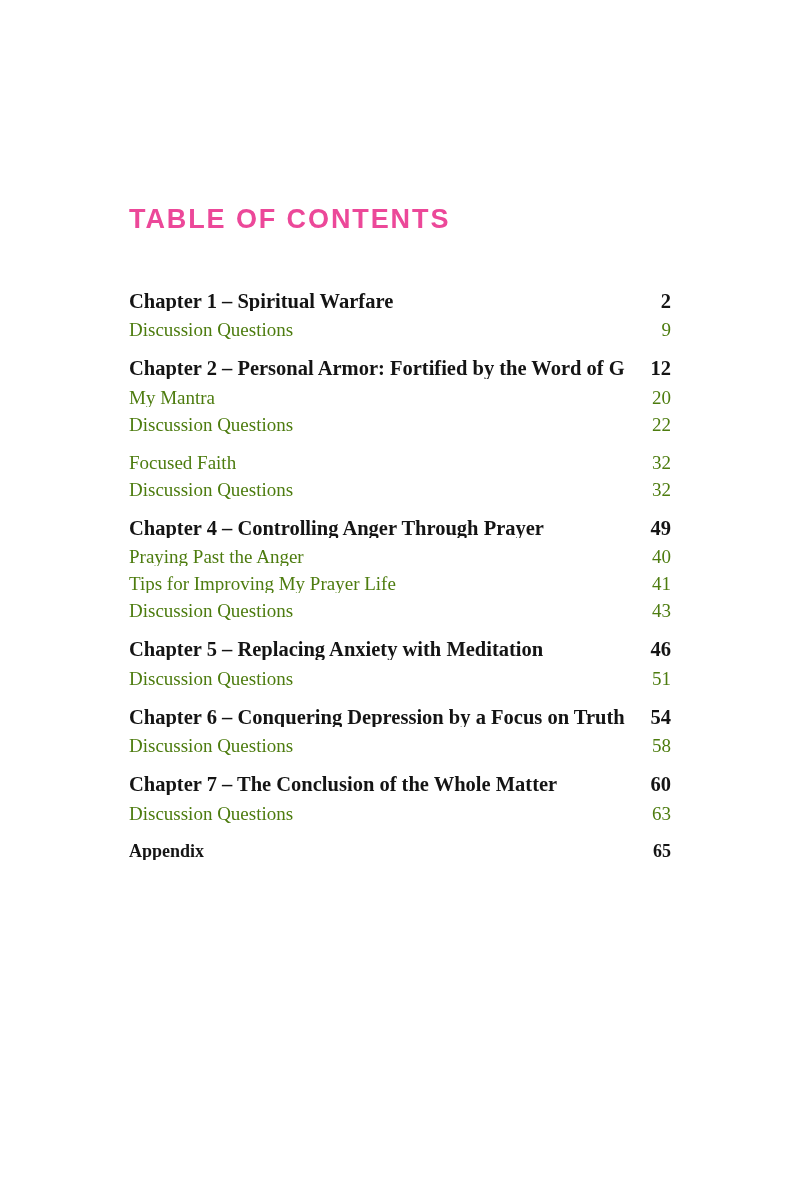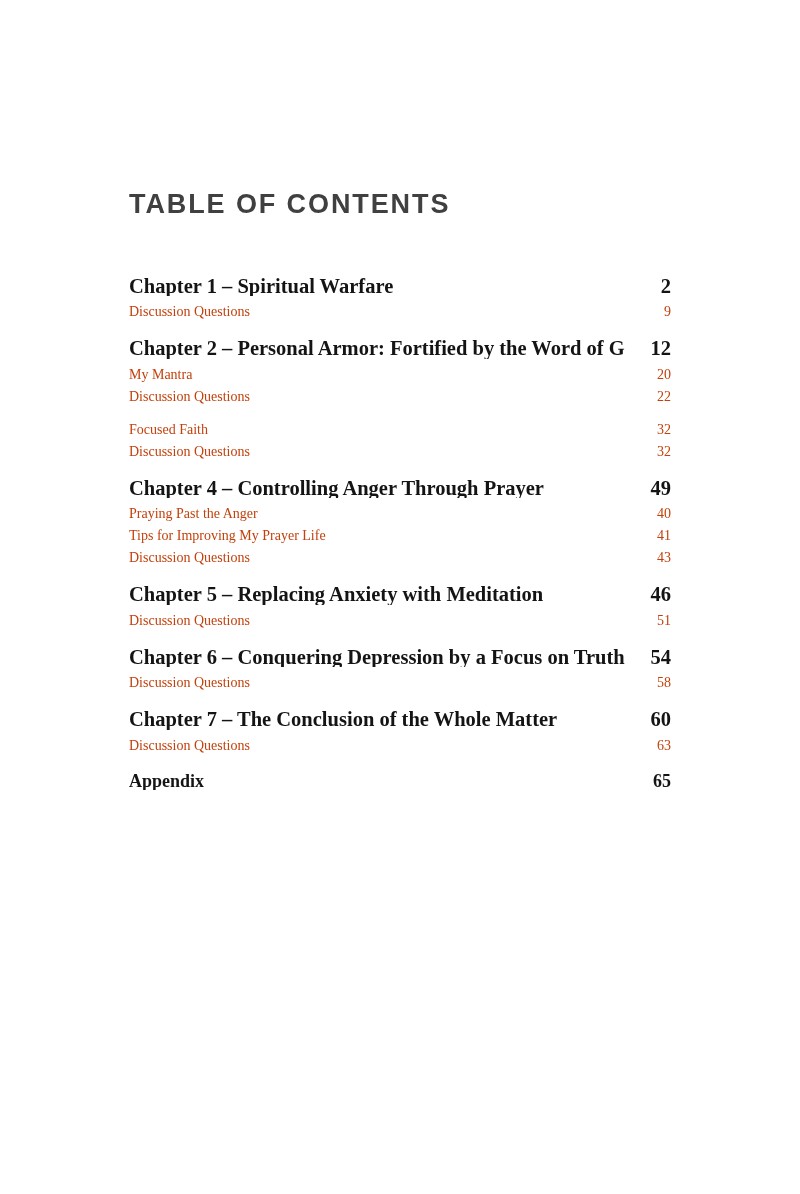--- a/index.html
+++ b/index.html
@@ -27,22 +27,22 @@
     left: 129px;
     top: 190px;
     width: 542px;
   }
 
   .toc-title {
     font-family: "Liberation Sans", sans-serif;
     font-weight: bold;
     font-size: 27px;
     letter-spacing: 1.9px;
-    color: #404040;
-    margin: 0 0 56px 0;
+    color: #ec4899;
+    margin: 15px 0 56px 0;
     line-height: 1.1;
     white-space: nowrap;
   }
 
   .toc-list {
     display: block;
   }
 
   .group {
     margin-bottom: 19px;
@@ -79,22 +79,22 @@
     color: #141414;
     padding-bottom: 9px;
   }
   .row.chapter .page-num {
     font-weight: bold;
   }
 
   
   .row.sub {
     font-weight: normal;
-    font-size: 14px;
-    color: #c2410c;
+    font-size: 19px;
+    color: #4d7c0f;
     padding-bottom: 8px;
   }
   .row.sub:last-child {
     padding-bottom: 0;
   }
 
   
   .row.standalone {
     font-weight: bold;
     font-size: 18px;

